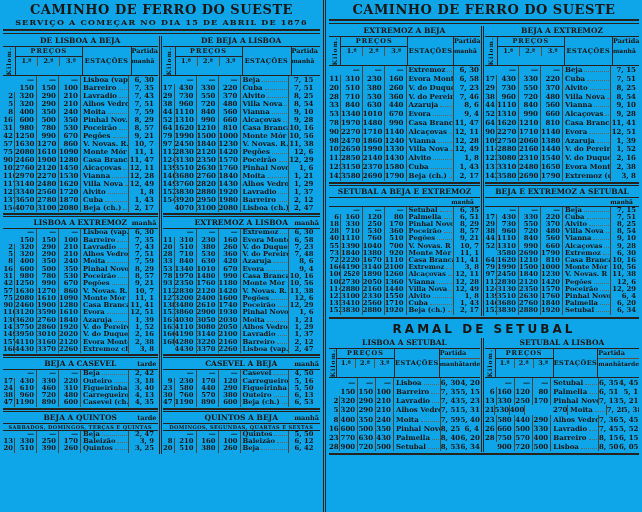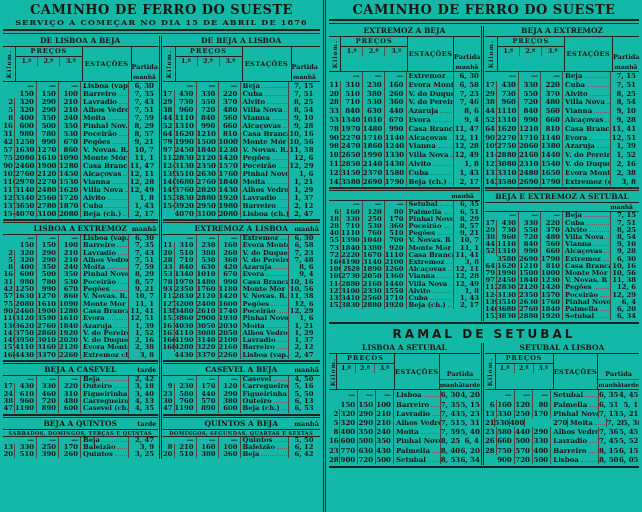--- a/index.html
+++ b/index.html
@@ -1,17 +1,17 @@
 <!DOCTYPE html>
 <html><head>
 <meta charset="utf-8">
 <style>
   html,body{margin:0;padding:0;}
   body{width:642px;height:512px;background:#dcd8cf;overflow:hidden;}
-  .sheet{width:642px;height:512px;background:#14b8a6;color:#191613;
+  .sheet{width:642px;height:512px;background:#0ea5e9;color:#191613;
          font-family:"DejaVu Serif", serif;display:flex;box-sizing:border-box;}
   .half{box-sizing:border-box;padding:2px 3px 0 3px;}
   .half-left{width:326px;border-right:3px double #26221d;}
   .half-right{width:316px;}
   .masthead{text-align:center;}
   .mast-title{font-size:13px;font-weight:bold;letter-spacing:.5px;line-height:15px;}
   .mast-sub{font-size:8px;font-weight:bold;letter-spacing:1.2px;line-height:10px;}
   .rule2{border-top:2px solid #26221d;border-bottom:1px solid #26221d;height:2px;margin:2px 0;}
   .cols{display:flex;}
   .col{width:50%;box-sizing:border-box;}
@@ -26,21 +26,21 @@
         line-height:6px;border-bottom:1px solid #26221d;white-space:nowrap;overflow:hidden;}
   .hdr{display:flex;border-bottom:1px solid #26221d;font-weight:bold;align-items:stretch;}
   .hk{width:12px;border-right:1px solid #26221d;display:flex;align-items:center;justify-content:center;}
   .hk span{writing-mode:vertical-rl;transform:rotate(180deg);font-size:6px;letter-spacing:1px;}
   .hp{border-right:1px solid #26221d;}
   .hp-top{text-align:center;font-size:6.5px;line-height:9px;border-bottom:1px solid #26221d;letter-spacing:1px;}
   .hp-cls{display:flex;}
   .hp-cls span{text-align:center;font-size:6.5px;line-height:9px;border-right:1px solid #59544a;box-sizing:border-box;}
   .hp-cls span:last-child{border-right:none;}
   .hs{display:flex;align-items:center;justify-content:center;font-size:6.5px;letter-spacing:.5px;border-right:1px solid #26221d;}
-  .ht{text-align:center;font-size:6.5px;line-height:9px;margin-top:16px;}
+  .ht{text-align:left;font-size:6.5px;line-height:9px;}
   .ht .tsplit{display:flex;border-top:1px solid #59544a;}
   .ht .tsplit span{flex:1;font-size:6px;}
   .ht .tone{font-size:6px;}
   .strip{display:flex;justify-content:flex-end;border-bottom:1px solid #26221d;}
   .strip span{font-size:6px;font-weight:bold;line-height:8px;padding-right:6px;}
   
   .rows{}
   .r{display:flex;align-items:baseline;}
   .c{box-sizing:border-box;white-space:nowrap;overflow:hidden;}
   .c-km{text-align:right;padding-right:1px;border-right:1px solid #4a463e;font-weight:bold;}
@@ -1158,20 +1158,21 @@
                 <div class="c c-p" style="width: 22px;">1790</div>
                 <div class="c c-st" style="width: 48px;">
                   <i>Beja (ch.)</i>
                 </div>
                 <div class="c c-t" style="width: 26px;">2, 17</div>
               </div>
             </div>
           </div>
         <div class="sep"></div>
         <div class="tbl sz-d">
+            <div class="titlebar">SETUBAL A BEJA E EXTREMOZ</div>
             <div class="strip">
               <span>manhã</span>
             </div>
             <div class="rows">
               <div class="r">
                 <div class="c c-km" style="width: 12px;"></div>
                 <div class="c c-p" style="width: 22px;">—</div>
                 <div class="c c-p" style="width: 22px;">—</div>
                 <div class="c c-p" style="width: 22px;">—</div>
                 <div class="c c-st" style="width: 48px;">

